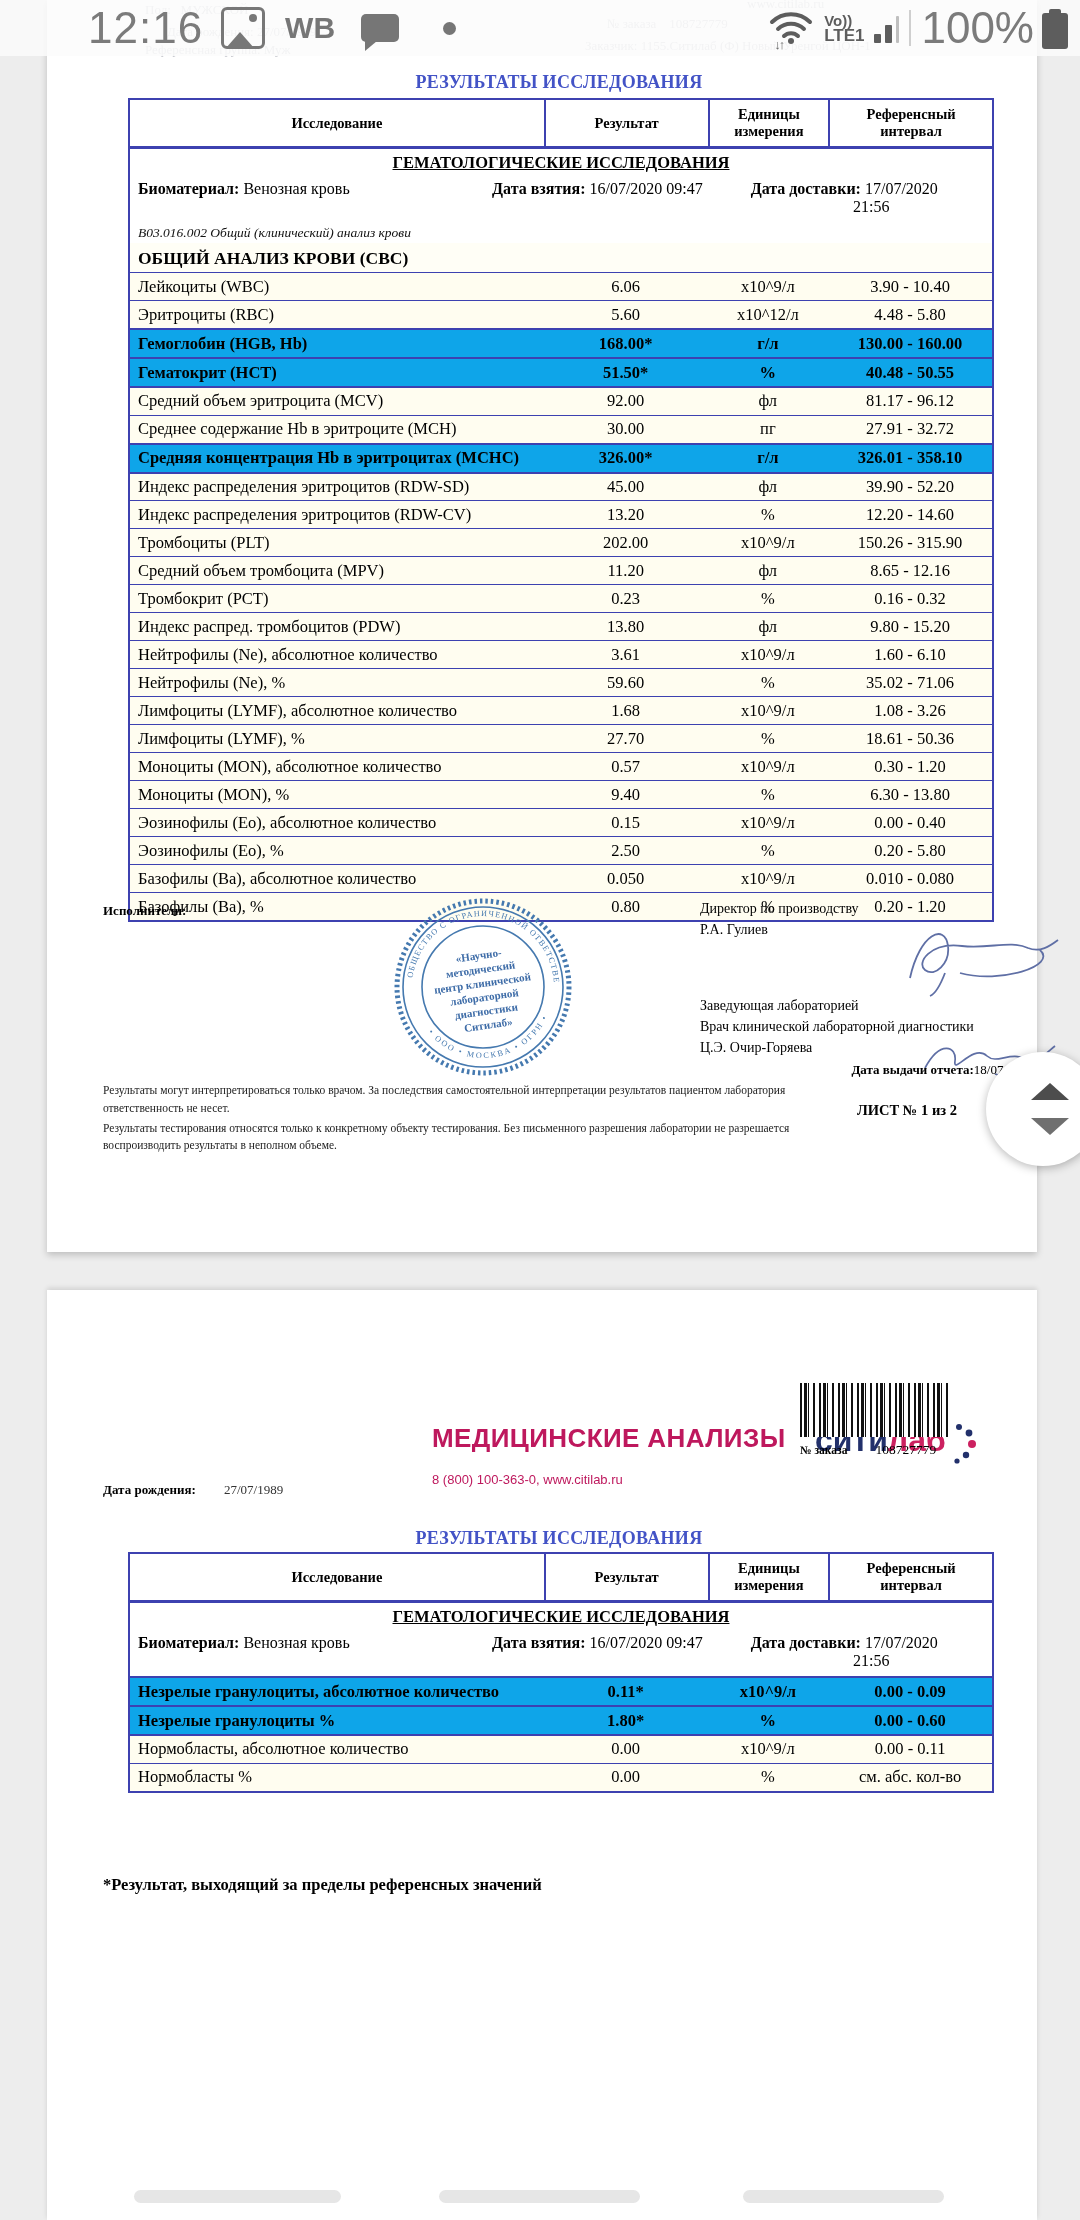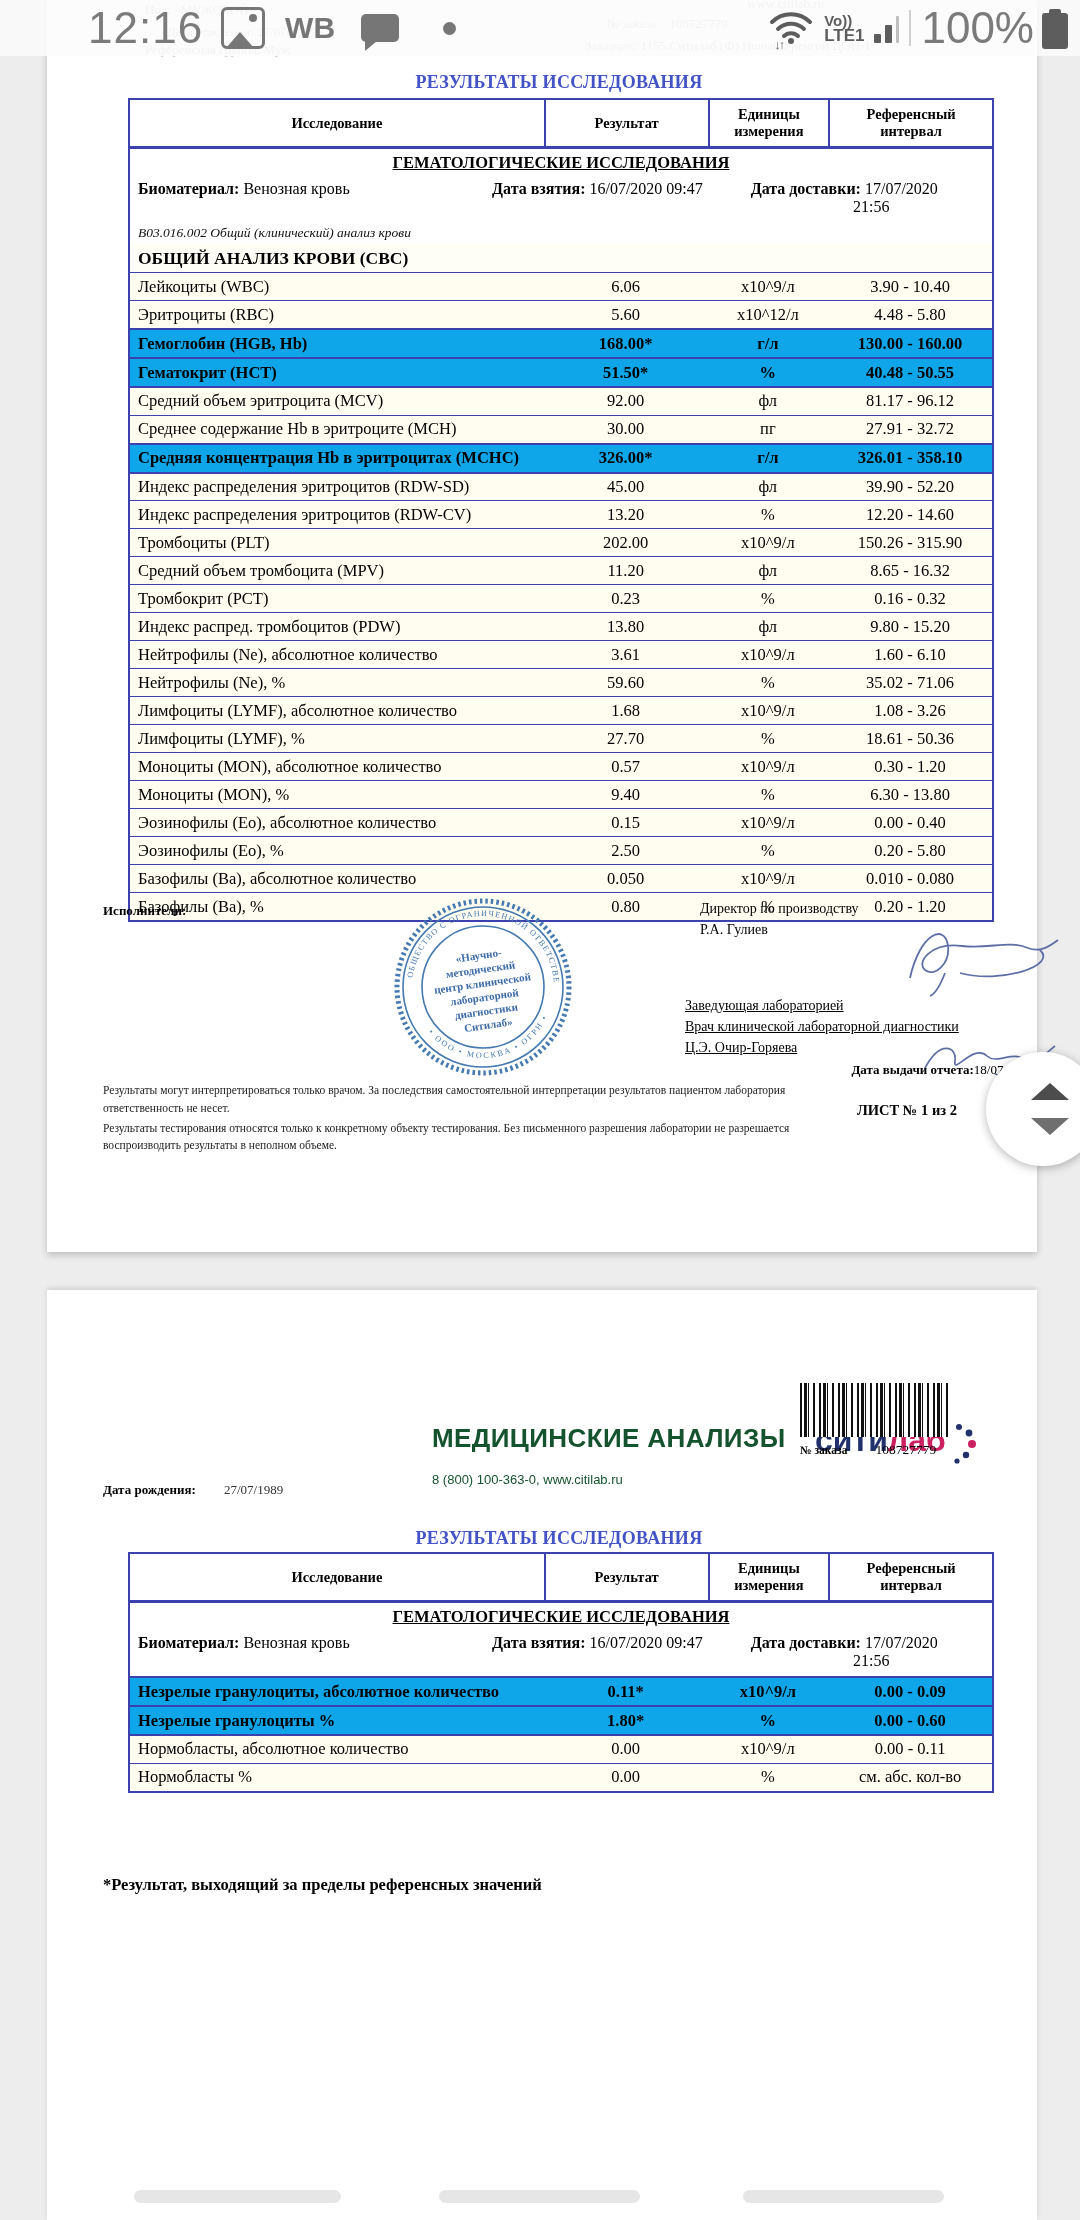--- a/index.html
+++ b/index.html
@@ -72,21 +72,21 @@
   .executors{position:absolute;left:56px;top:903px;font-size:13px;font-weight:bold;}
   .stamp{position:absolute;left:346px;top:897px;}
   .sig-block{position:absolute;font-size:14px;line-height:21px;}
   .sig-svg{position:absolute;}
   .report-date{position:absolute;right:4px;top:1062px;font-size:13px;}
   .disclaimer{position:absolute;left:56px;top:1082px;width:700px;font-size:11.5px;line-height:1.55;color:#222;}
   .disclaimer p{margin:0 0 2px 0;}
   .sheet{position:absolute;left:810px;top:1102px;font-size:14.5px;font-weight:bold;}
 
   
-  .brand{position:absolute;left:385px;top:133px;font-family:"Liberation Sans",sans-serif;color:#14532d;}
+  .brand{position:absolute;left:385px;top:133px;font-family:"Liberation Sans",sans-serif;color:#be185d;}
   .brand .bt{font-size:26px;font-weight:bold;letter-spacing:.4px;}
   .brand .bp{font-size:13px;font-weight:normal;margin-top:18px;}
   .citilab{position:absolute;left:768px;top:132px;font-family:"Liberation Sans",sans-serif;font-size:32px;font-weight:bold;display:flex;align-items:flex-start;}
   .citilab .c1{color:#22306b;}
   .citilab .c2{color:#cc2160;}
   .barcode{position:absolute;left:753px;top:93px;width:150px;height:54px;
     background:repeating-linear-gradient(90deg,#111 0 2px,#fff 2px 4px,#111 4px 7px,#fff 7px 8px,#111 8px 9px,#fff 9px 13px,#111 13px 15px,#fff 15px 19px);}
   .order-line{position:absolute;left:753px;top:152px;font-size:11.5px;}
   .order-line .ov{font-size:13.5px;margin-left:28px;}
   .birth-line{position:absolute;left:56px;top:192px;font-size:13px;}
@@ -195,21 +195,21 @@
           <div class="t-row">
             <div class="t-name">Тромбоциты (PLT)</div>
             <div class="t-res">202.00</div>
             <div class="t-units">x10^9/л</div>
             <div class="t-ref">150.26 - 315.90</div>
           </div>
           <div class="t-row">
             <div class="t-name">Средний объем тромбоцита (MPV)</div>
             <div class="t-res">11.20</div>
             <div class="t-units">фл</div>
-            <div class="t-ref">8.65 - 16.32</div>
+            <div class="t-ref">8.65 - 12.16</div>
           </div>
           <div class="t-row">
             <div class="t-name">Тромбокрит (PCT)</div>
             <div class="t-res">0.23</div>
             <div class="t-units">%</div>
             <div class="t-ref">0.16 - 0.32</div>
           </div>
           <div class="t-row">
             <div class="t-name">Индекс распред. тромбоцитов (PDW)</div>
             <div class="t-res">13.80</div>
@@ -306,21 +306,21 @@
     </svg>
 
     <div class="sig-block" style="left:653px;top:898px;">
       <div>Директор по производству</div>
       <div>Р.А. Гулиев</div>
     </div>
     <svg class="sig-svg" style="left:843px;top:918px;" width="175" height="80" viewBox="0 0 175 80">
       <path d="M20,60 C30,15 55,5 58,28 C60,45 45,60 35,52 C26,45 40,24 72,28 C100,31 120,22 138,30 C150,35 160,28 168,22 M150,32 C168,48 110,66 70,55 M55,55 C50,68 45,76 40,78" fill="none" stroke="#5f6fa5" stroke-width="1.8"></path>
     </svg>
 
-    <div class="sig-block" style="left:638px;top:995px;text-decoration:underline;">
+    <div class="sig-block" style="left:653px;top:995px;">
       <div>Заведующая лабораторией</div>
       <div>Врач клинической лабораторной диагностики</div>
       <div>Ц.Э. Очир-Горяева</div>
     </div>
     <svg class="sig-svg" style="left:868px;top:1028px;" width="150" height="60" viewBox="0 0 150 60">
       <path d="M10,40 C25,12 42,18 40,33 C38,48 58,15 72,28 C82,37 96,22 112,32 C120,37 130,26 140,18 M118,30 C128,44 100,54 80,46" fill="none" stroke="#5f6fa5" stroke-width="1.7"></path>
     </svg>
 
     <div class="report-date">
       <span class="b">Дата выдачи отчета:</span><span>18/07/2020</span>

